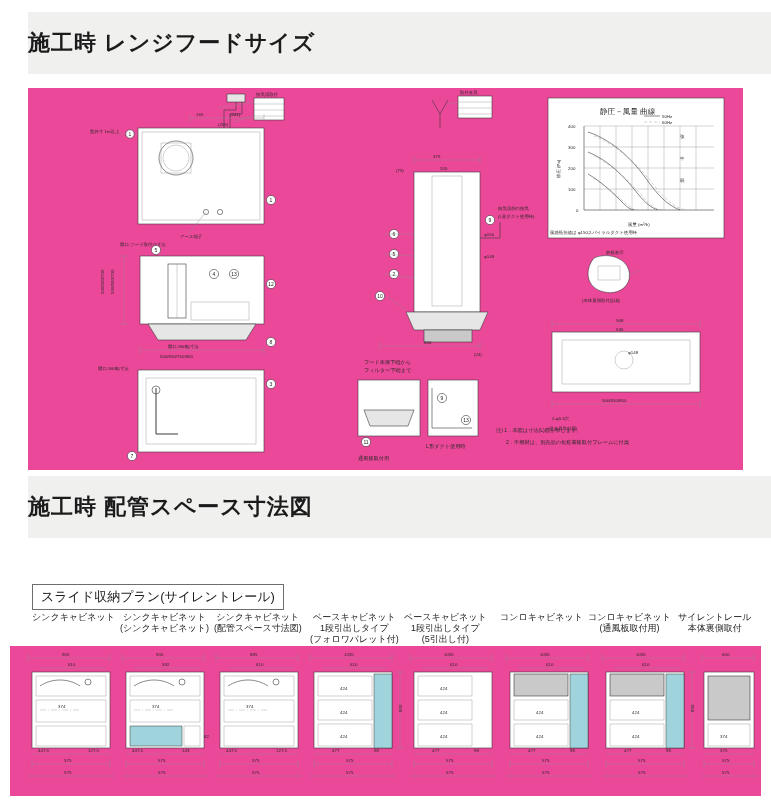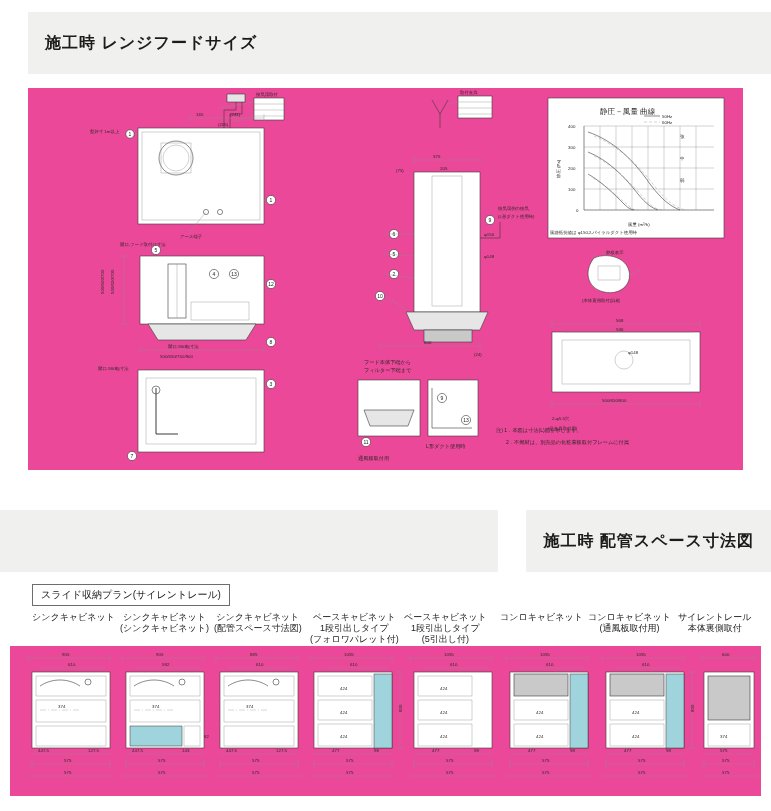--- a/index.html
+++ b/index.html
@@ -6,25 +6,25 @@
   body{width:771px;height:811px;font-family:"Liberation Sans","DejaVu Sans",sans-serif;color:#231f20;overflow:hidden;}
   .page{position:relative;width:771px;height:811px;}
 
   
   .sec-head{
     position:absolute;left:0;width:771px;height:62px;
     background:#f0f0ef;display:flex;align-items:center;
   }
   .sec-head .bar{width:28px;height:62px;background:#ffffff;}
   .sec-head h2{
-    margin:17px;font-size:16px;font-weight:bold;letter-spacing:1px;color:#1b1b1b;
+    margin:0;font-size:22px;font-weight:bold;letter-spacing:1px;color:#1b1b1b;
     font-family:"Liberation Sans","DejaVu Sans",sans-serif;
   }
   #sec1-head{top:12px;}
-  #sec2-head{top:510px;justify-content:flex-end;}
+  #sec2-head{top:476px;}
 
   
   .pane{position:absolute;background:#ec4899;}
   #pane1{left:28px;top:88px;width:715px;height:382px;}
   #pane2{left:10px;top:570px;width:751px;height:230px;}
 
   svg{display:block;}
   .ln{stroke:#3b3b3b;stroke-width:.6;fill:none;}
   .ln2{stroke:#3b3b3b;stroke-width:1;fill:none;}
   .thin{stroke:#8d8d8d;stroke-width:.4;fill:none;}
@@ -37,21 +37,21 @@
   .t{font-size:4.4px;fill:#2a2a2a;font-family:"Liberation Sans","DejaVu Sans",sans-serif;}
   .t5{font-size:5.2px;fill:#2a2a2a;font-family:"Liberation Sans","DejaVu Sans",sans-serif;}
   .t7{font-size:7.6px;fill:#1b1b1b;font-family:"Liberation Sans","DejaVu Sans",sans-serif;}
   .bal{fill:#ffffff;stroke:#3b3b3b;stroke-width:.6;}
   .balt{font-size:5px;fill:#1b1b1b;text-anchor:middle;font-family:"Liberation Sans","DejaVu Sans",sans-serif;}
 
   
   .planbox{
     position:absolute;left:32px;top:584px;
     border:1px solid #6d6d6d;background:#fff;
-    padding:3px 8px;font-size:10px;color:#1b1b1b;
+    padding:3px 8px;font-size:13px;color:#1b1b1b;
   }
   .colhead{position:absolute;top:612px;font-size:9px;line-height:11px;color:#1b1b1b;text-align:center;}
 </style>
 </head>
 <body>
 
 <div class="page">
 
   <div class="sec-head" id="sec1-head">
     <div class="bar"></div>

